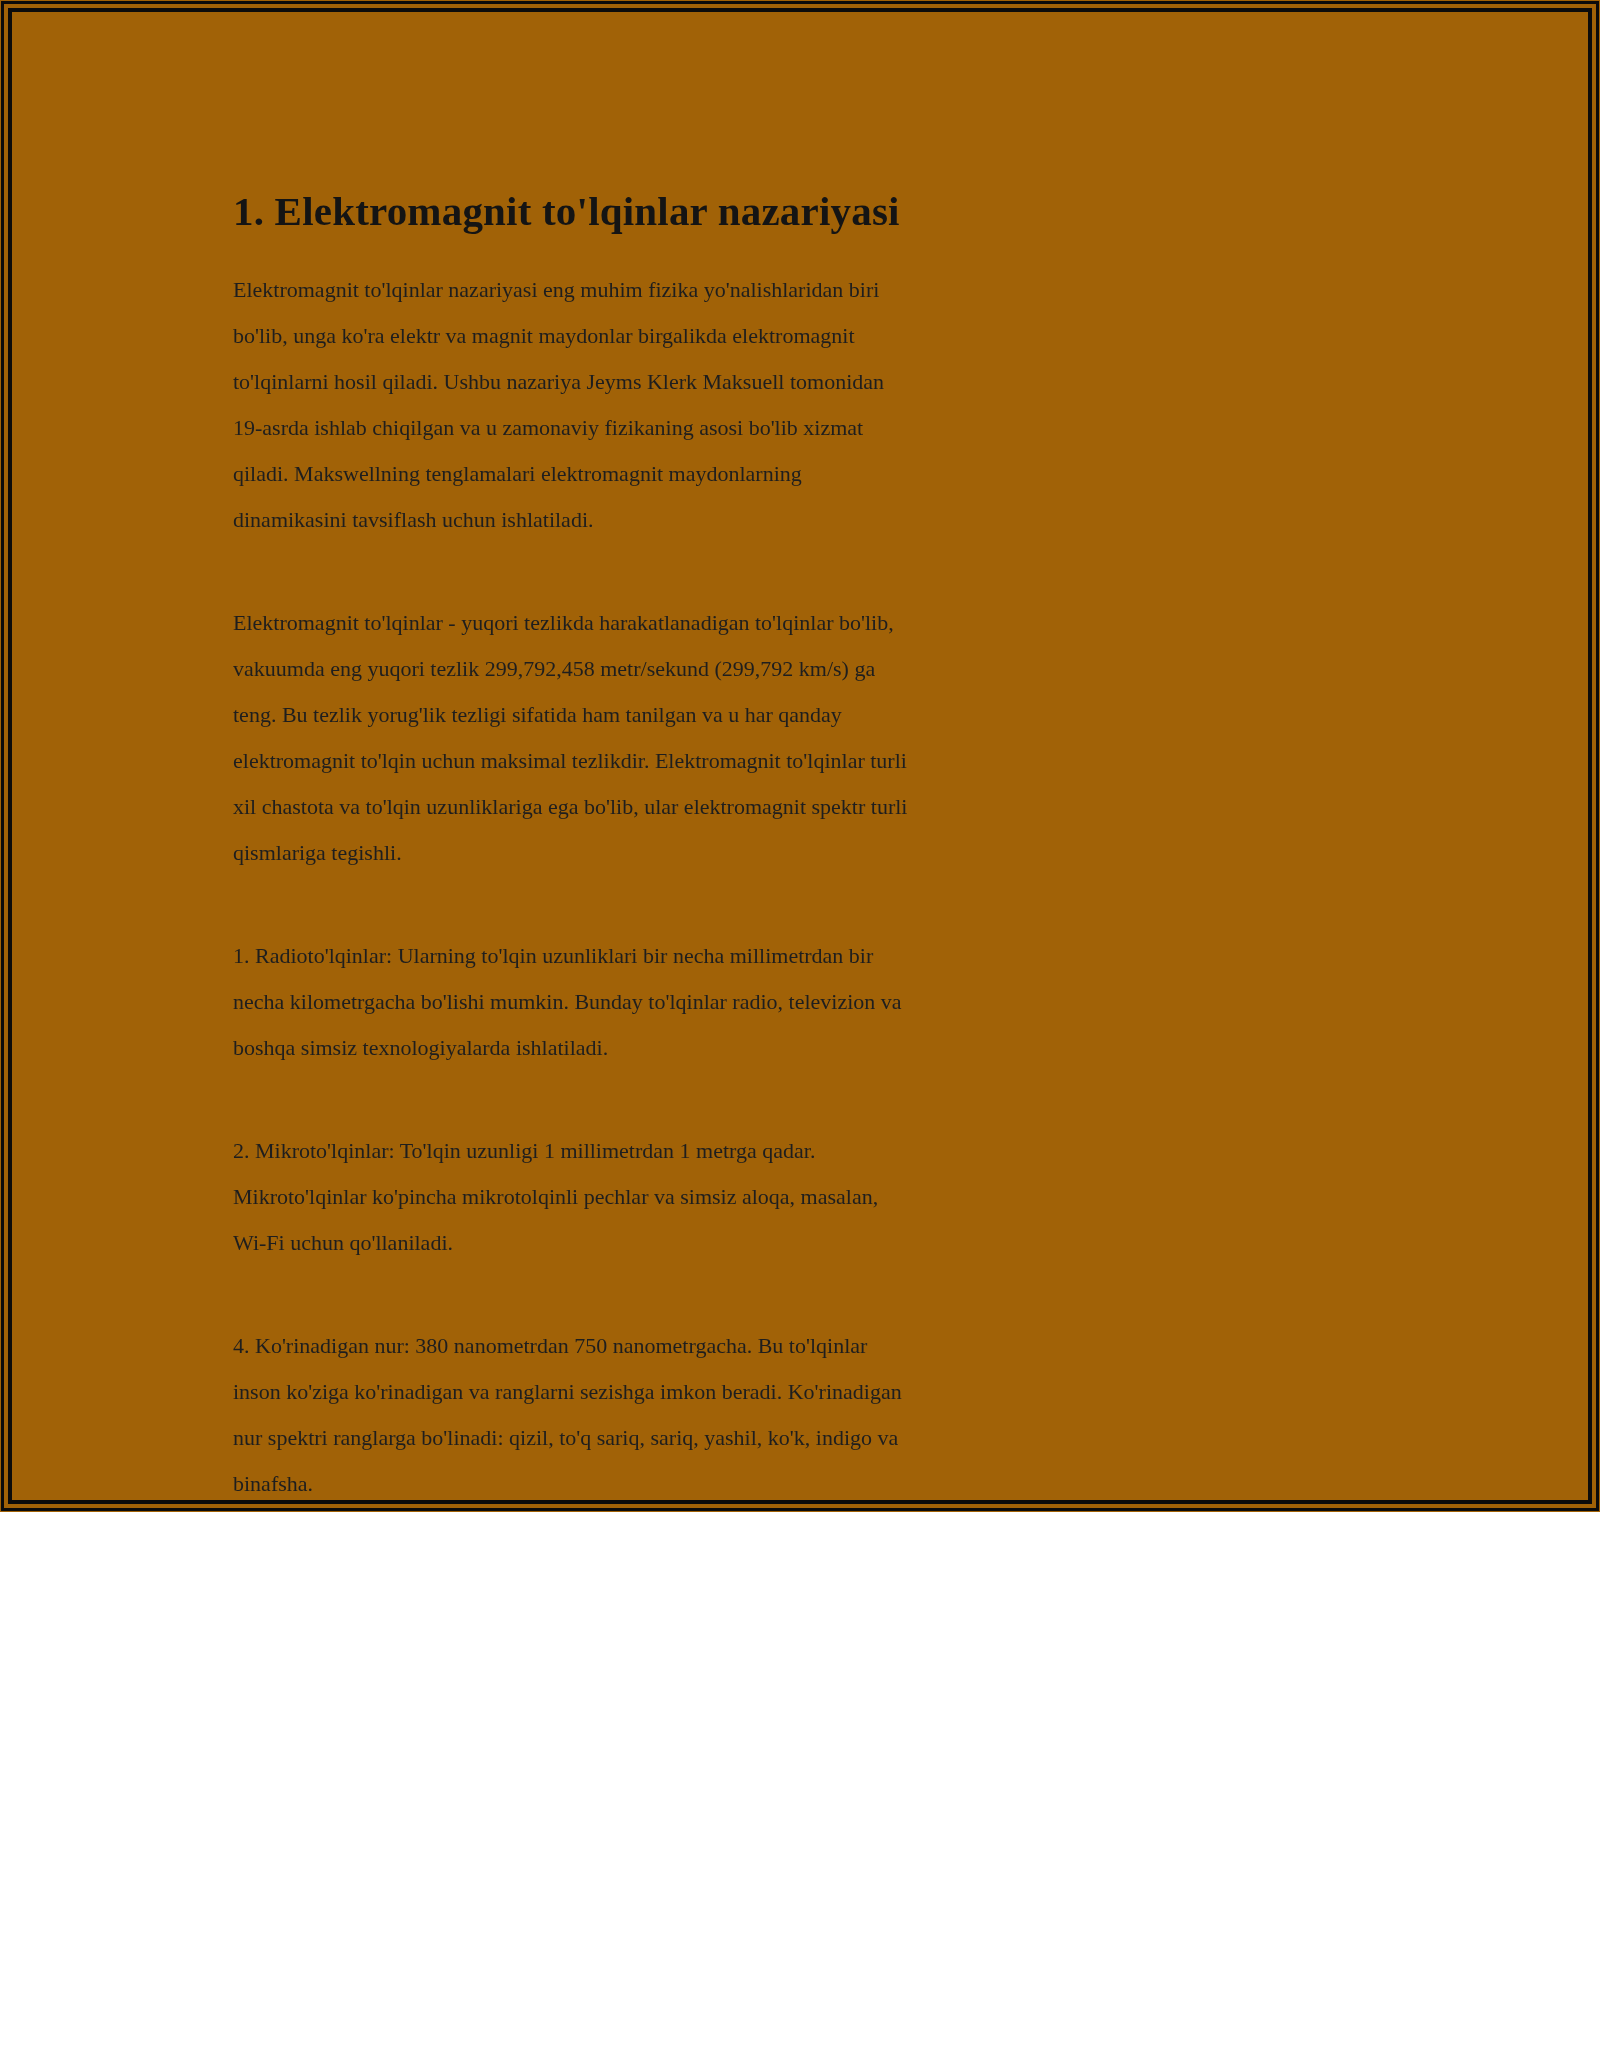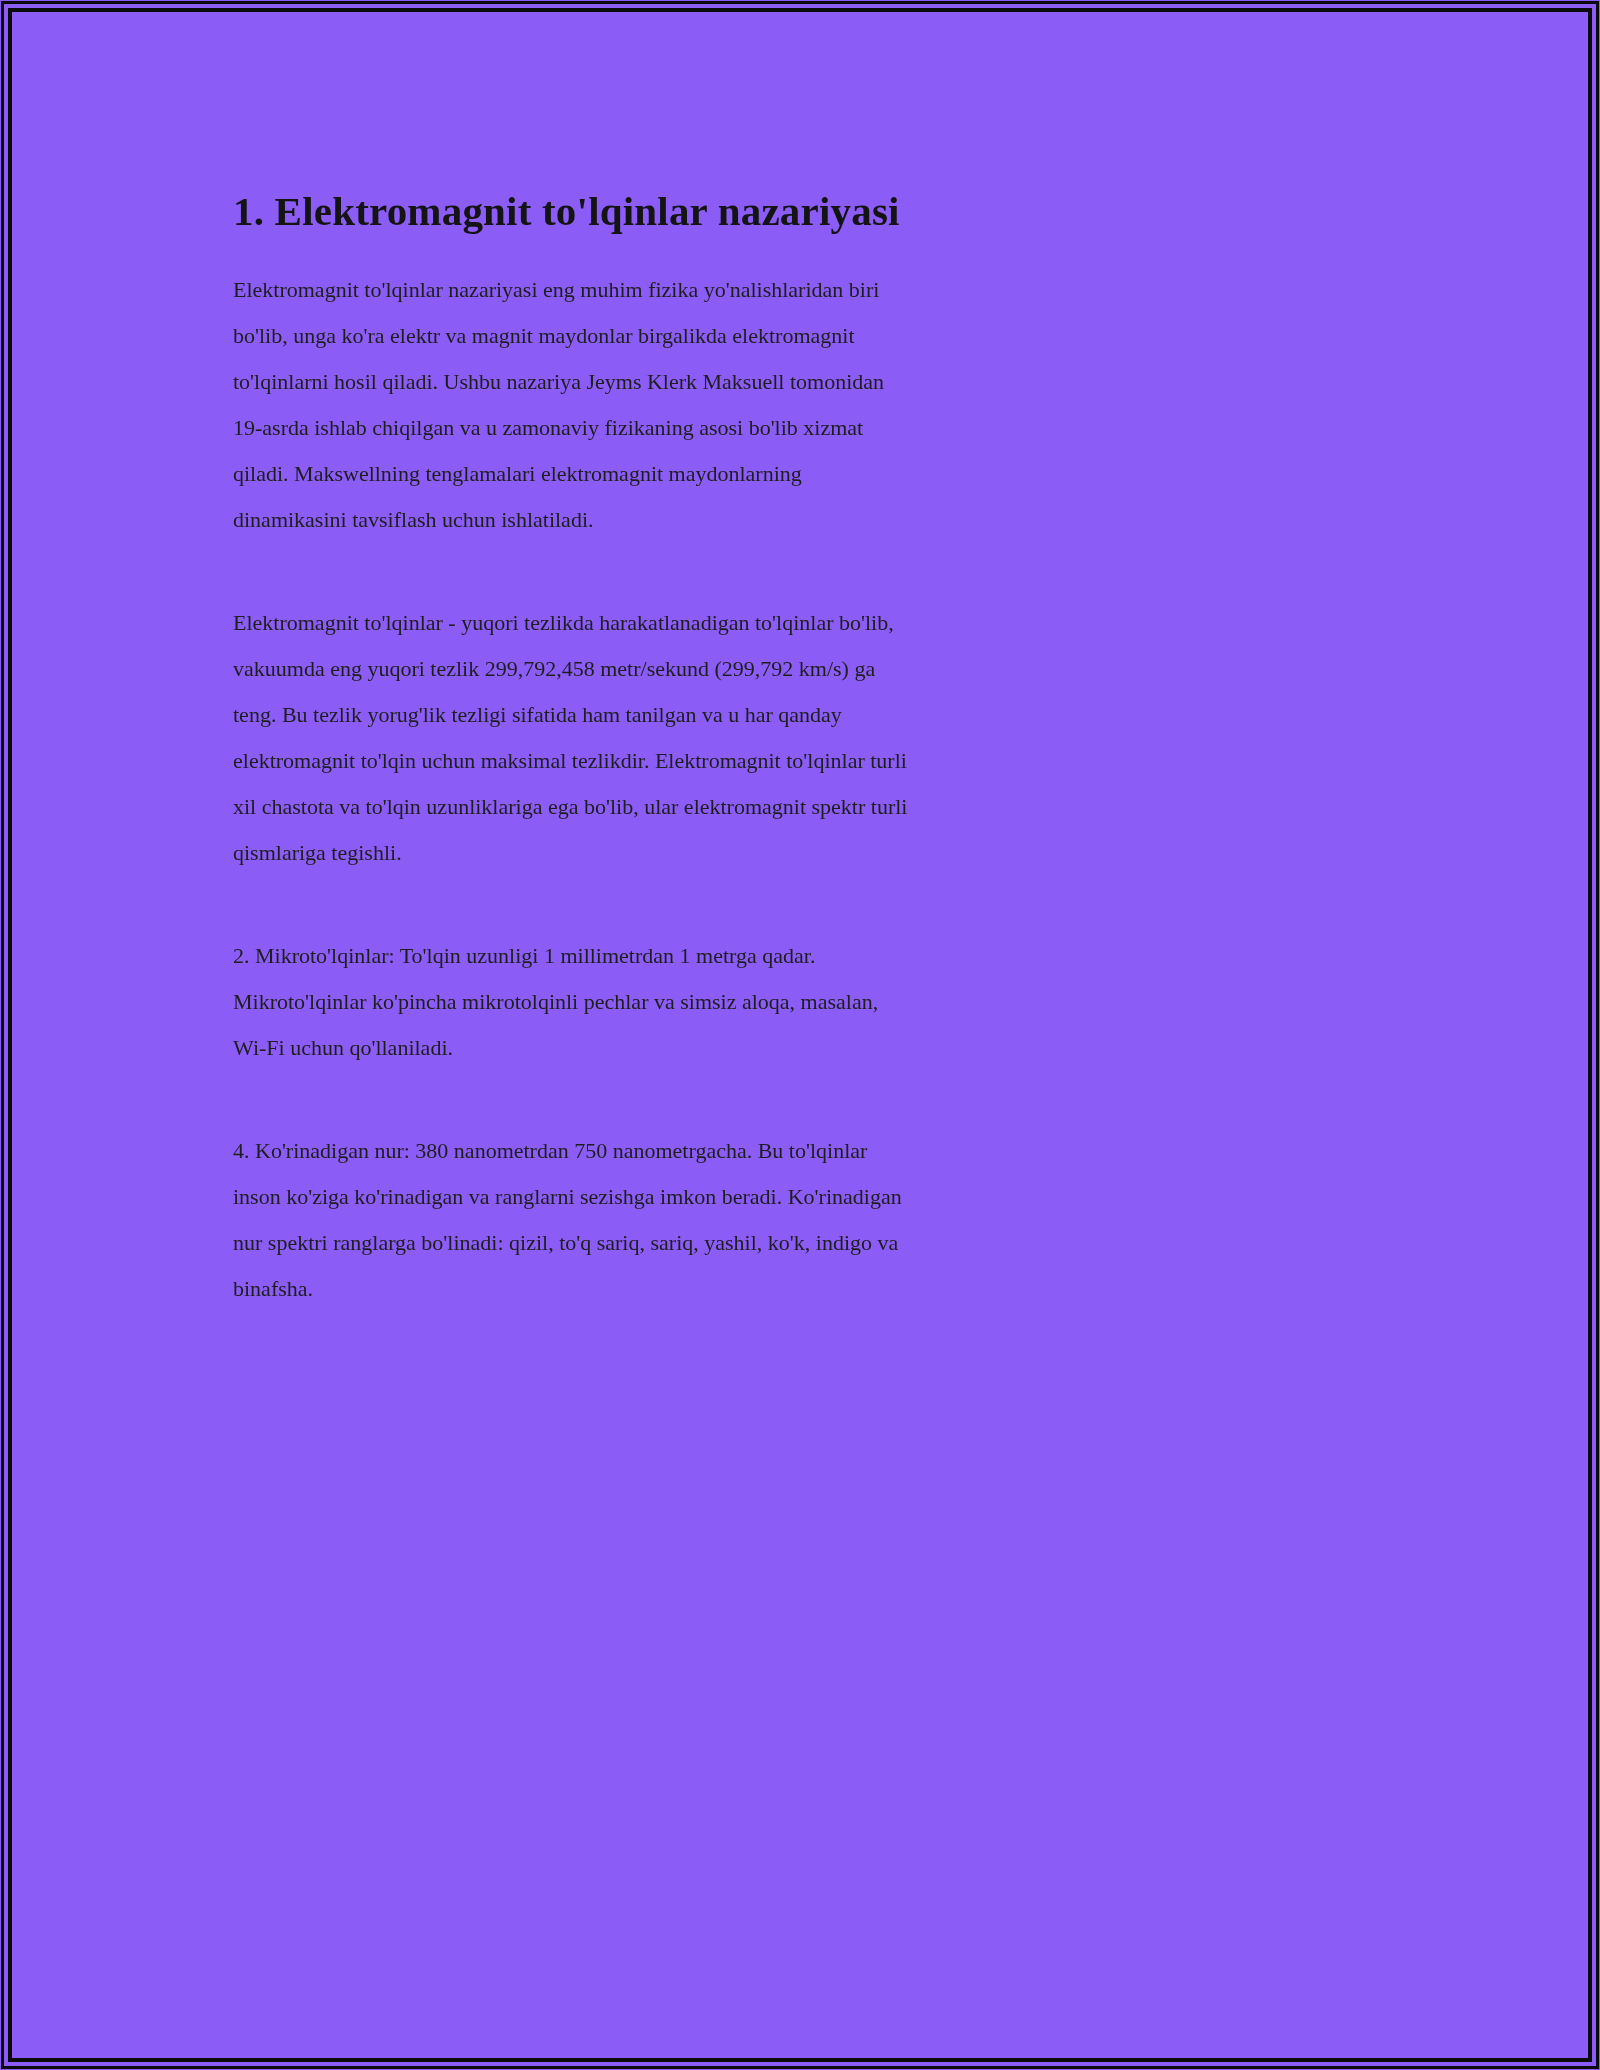--- a/index.html
+++ b/index.html
@@ -3,22 +3,22 @@
 <meta charset="utf-8">
 <style>
   html, body {
     margin: 0;
     padding: 0;
     background: #ffffff;
   }
   .page {
     position: relative;
     width: 1600px;
-    height: 2070px;
-    background: #8b5cf6;
+    height: 1512px;
+    background: #a16207;
     font-family: "Liberation Serif", serif;
     overflow: hidden;
   }
   .frame-outer {
     position: absolute;
     inset: 1px;
     border: 3px solid #0b0b0b;
     pointer-events: none;
   }
   .frame-inner {
@@ -71,20 +71,23 @@
 dinamikasini tavsiflash uchun ishlatiladi.</div>
 
     <div class="para">Elektromagnit to'lqinlar - yuqori tezlikda harakatlanadigan to'lqinlar bo'lib,
 vakuumda eng yuqori tezlik 299,792,458 metr/sekund (299,792 km/s) ga
 teng. Bu tezlik yorug'lik tezligi sifatida ham tanilgan va u har qanday
 elektromagnit to'lqin uchun maksimal tezlikdir. Elektromagnit to'lqinlar turli
 xil chastota va to'lqin uzunliklariga ega bo'lib, ular elektromagnit spektr turli
 qismlariga tegishli.</div>
 
 
+    <div class="para">1. Radioto'lqinlar: Ularning to'lqin uzunliklari bir necha millimetrdan bir
+necha kilometrgacha bo'lishi mumkin. Bunday to'lqinlar radio, televizion va
+boshqa simsiz texnologiyalarda ishlatiladi.</div>
 
     <div class="para">2. Mikroto'lqinlar: To'lqin uzunligi 1 millimetrdan 1 metrga qadar.
 Mikroto'lqinlar ko'pincha mikrotolqinli pechlar va simsiz aloqa, masalan,
 Wi-Fi uchun qo'llaniladi.</div>
 
 
     <div class="para">4. Ko'rinadigan nur: 380 nanometrdan 750 nanometrgacha. Bu to'lqinlar
 inson ko'ziga ko'rinadigan va ranglarni sezishga imkon beradi. Ko'rinadigan
 nur spektri ranglarga bo'linadi: qizil, to'q sariq, sariq, yashil, ko'k, indigo va
 binafsha.</div>

